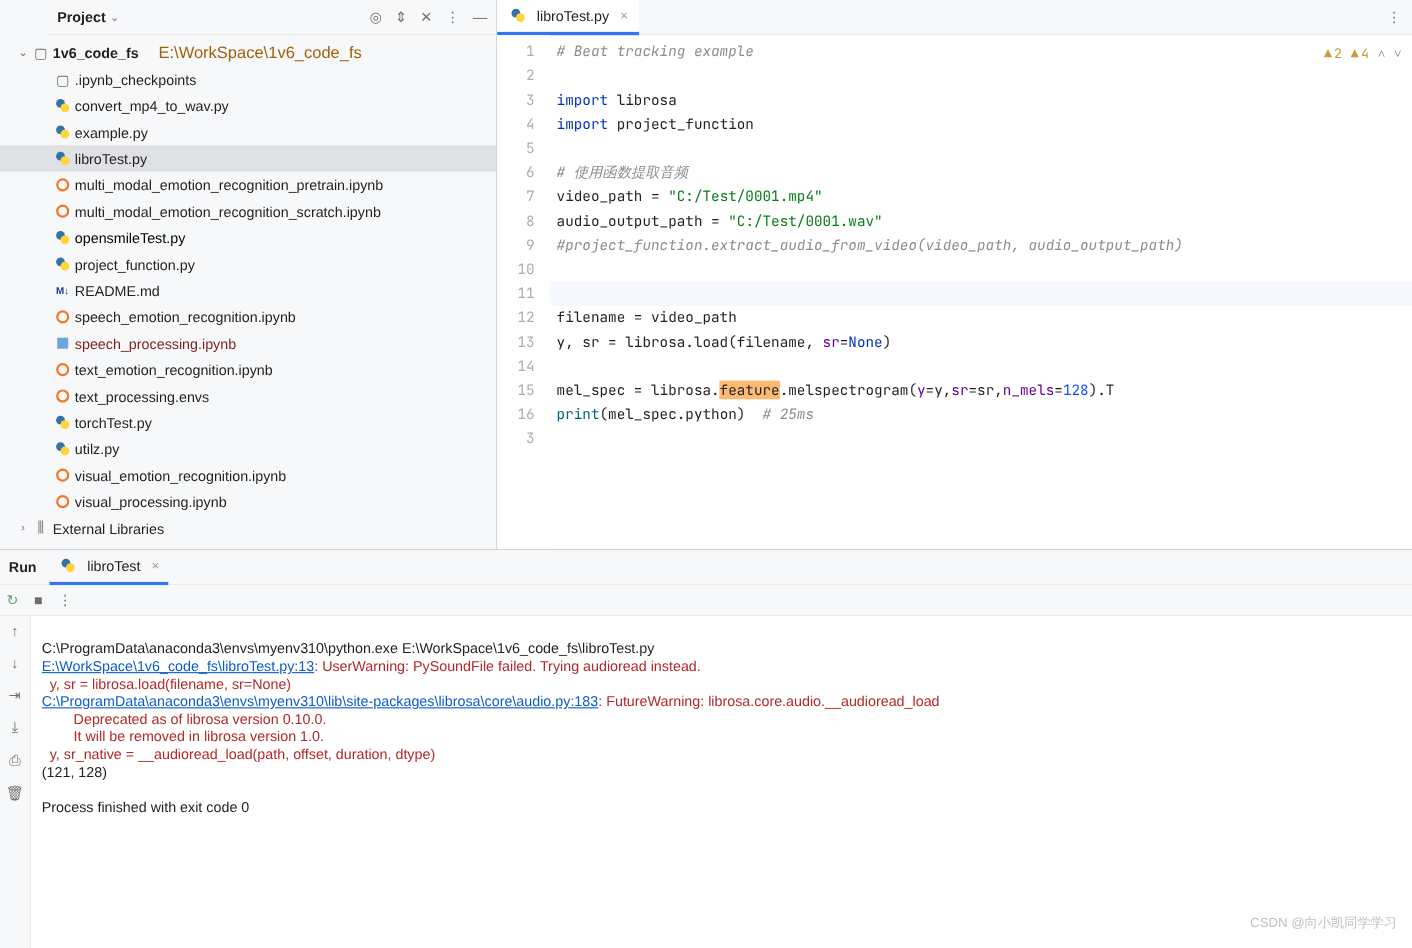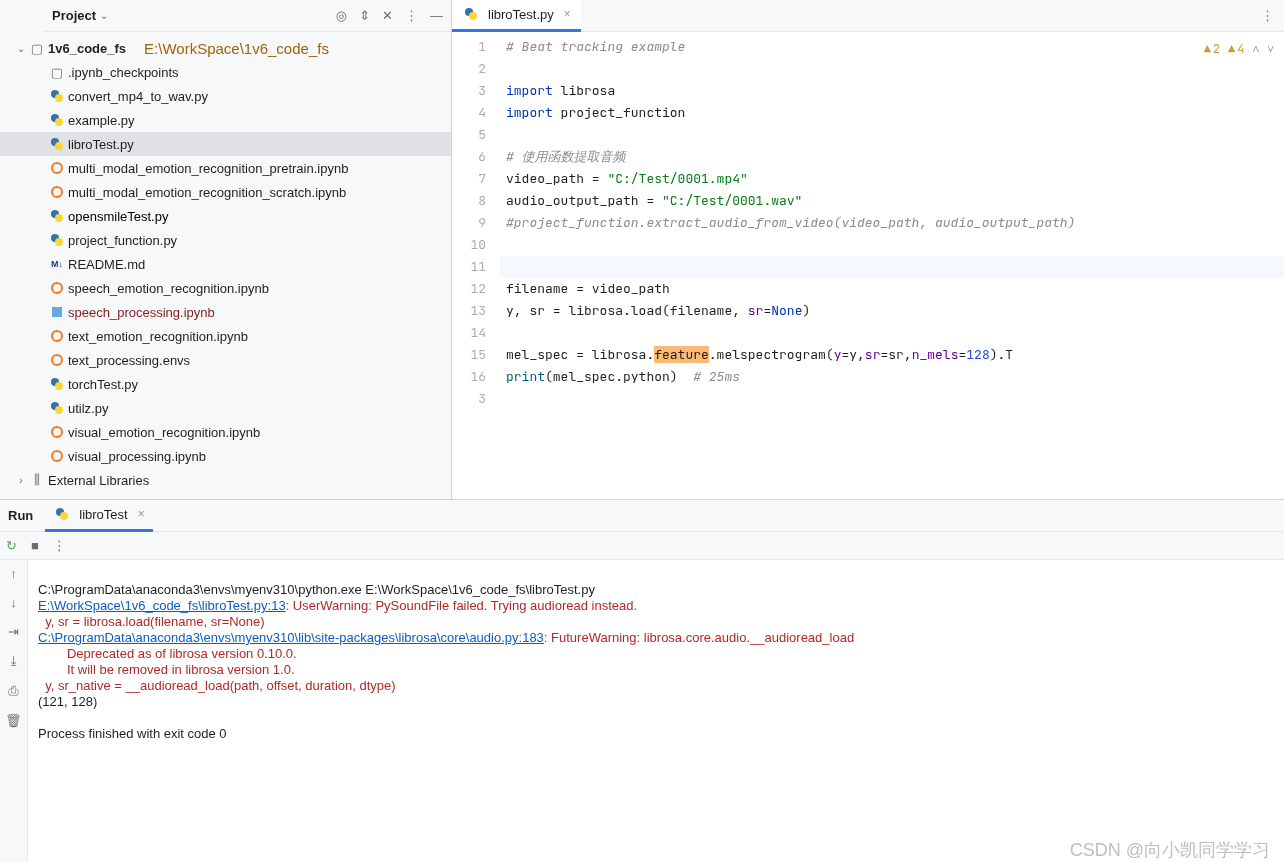--- a/index.html
+++ b/index.html
@@ -50,21 +50,21 @@
 .run-tab-label { font-weight: 600; }
 .run-tab { display: flex; align-items: center; gap: 6px; padding: 0 8px; border-bottom: 3px solid #3574f0; height: 32px; }
 .run-body { flex: 1; display: flex; }
 .run-gutter { width: 28px; border-right: 1px solid #e8e8e8; display: flex; flex-direction: column; align-items: center; padding-top: 6px; gap: 14px; color: #6e6e6e; background: #f7f8fa; }
 .run-gutter span { cursor: pointer; font-size: 13px; }
 .console { flex: 1; padding: 6px 10px; font-family: Liberation Sans, sans-serif; font-size: 13px; line-height: 16px; white-space: pre; overflow: auto; }
 .cons-link { color: #0b5cc4; text-decoration: underline; cursor: pointer; }
 .cons-red { color: #b02929; }
 .run-toolbar { display:flex; align-items: center; height: 28px; border-bottom: 1px solid #e8e8e8; padding-left: 6px; gap: 14px; color: #6e6e6e; background: #f7f8fa;}
 .run-toolbar span { cursor: pointer; }
-.watermark { position: absolute; bottom: 0; right: 14px; color: #bfbfbf; font-size: 18px; font-family: sans-serif; pointer-events: none; }
+.watermark { position: absolute; bottom: 14px; right: 14px; color: #bfbfbf; font-size: 12px; font-family: sans-serif; pointer-events: none; }
 svg { display: block; }
 </style>
 </head>
 <body>
 
 <div class="top-split">
 
   <div class="project-panel">
     <div class="project-header">
       <span class="project-title">Project</span>

